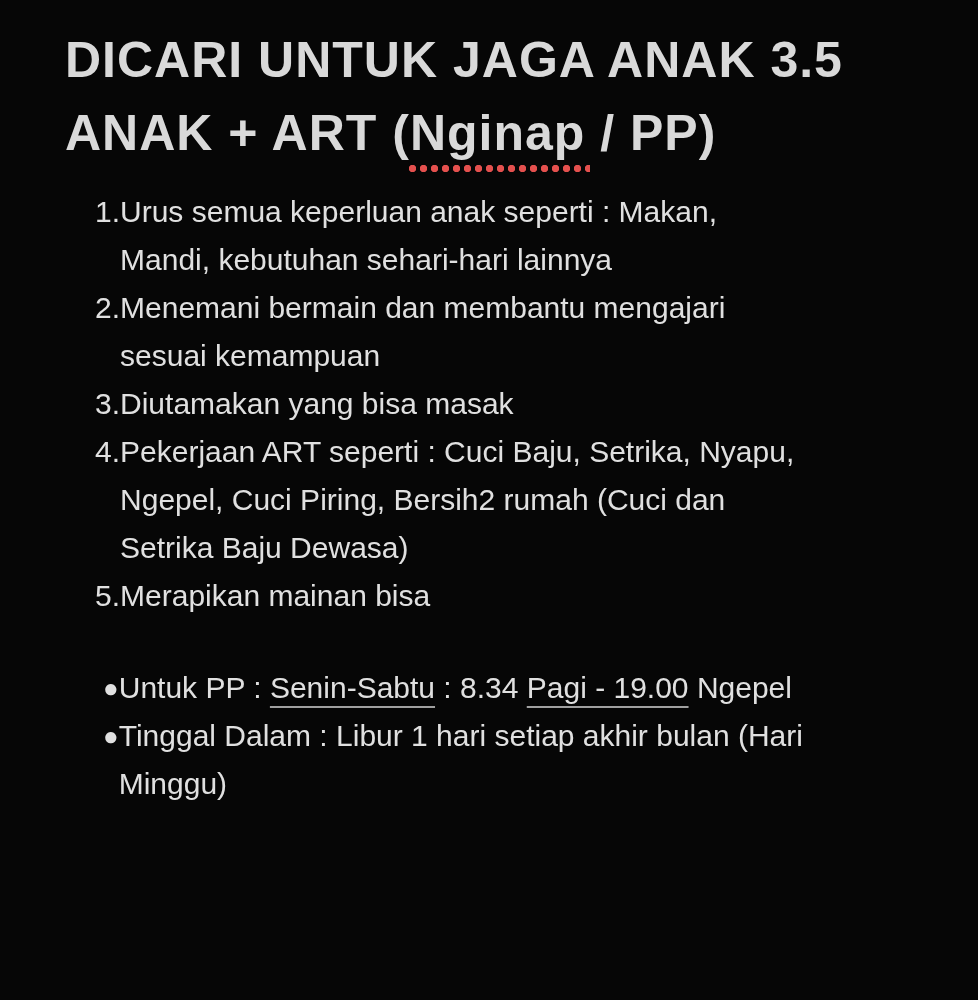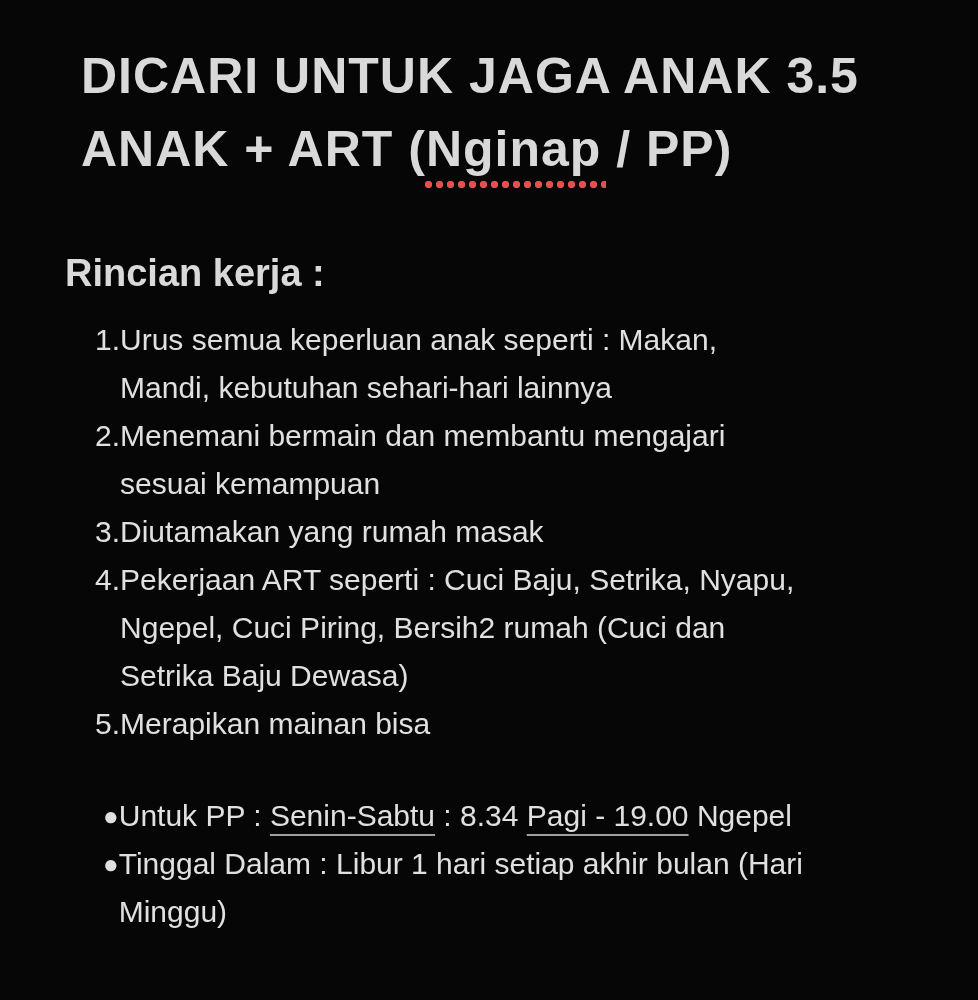--- a/index.html
+++ b/index.html
@@ -13,21 +13,21 @@
     overflow: hidden;
     font-family: "Liberation Sans", sans-serif;
   }
   .page {
     box-sizing: border-box;
     width: 978px;
     height: 1000px;
     padding: 24px 58px 0 65px;
   }
   .title {
-    margin: 16px;
+    margin: 0;
     font-size: 50px;
     line-height: 73px;
     font-weight: 700;
     letter-spacing: 1px;
     color: var(--title-color, #d9d9d9);
   }
   .title-line { display: block; white-space: pre; }
   .spell { position: relative; }
   .spell::after {
     content: "";
@@ -73,36 +73,35 @@
 </style>
 </head>
 <body>
 
 <div class="page">
   <h1 class="title">
     <span class="title-line">DICARI UNTUK JAGA ANAK 3.5</span>
     <span class="title-line" id="title-line2"><span>ANAK + ART (</span><span class="spell">Nginap</span><span> / PP)</span></span>
   </h1>
 
-  <h2 class="heading">Rincian kerja :</h2>
 
   <div class="list numbered" id="work-list">
       <div class="row">
         <span class="marker">1.</span>
         <span class="body-text">Urus semua keperluan anak seperti : Makan,
 Mandi, kebutuhan sehari-hari lainnya</span>
       </div>
       <div class="row">
         <span class="marker">2.</span>
         <span class="body-text">Menemani bermain dan membantu mengajari
 sesuai kemampuan</span>
       </div>
       <div class="row">
         <span class="marker">3.</span>
-        <span class="body-text">Diutamakan yang rumah masak</span>
+        <span class="body-text">Diutamakan yang bisa masak</span>
       </div>
       <div class="row">
         <span class="marker">4.</span>
         <span class="body-text">Pekerjaan ART seperti : Cuci Baju, Setrika, Nyapu,
 Ngepel, Cuci Piring, Bersih2 rumah (Cuci dan
 Setrika Baju Dewasa)</span>
       </div>
       <div class="row">
         <span class="marker">5.</span>
         <span class="body-text">Merapikan mainan bisa</span>

